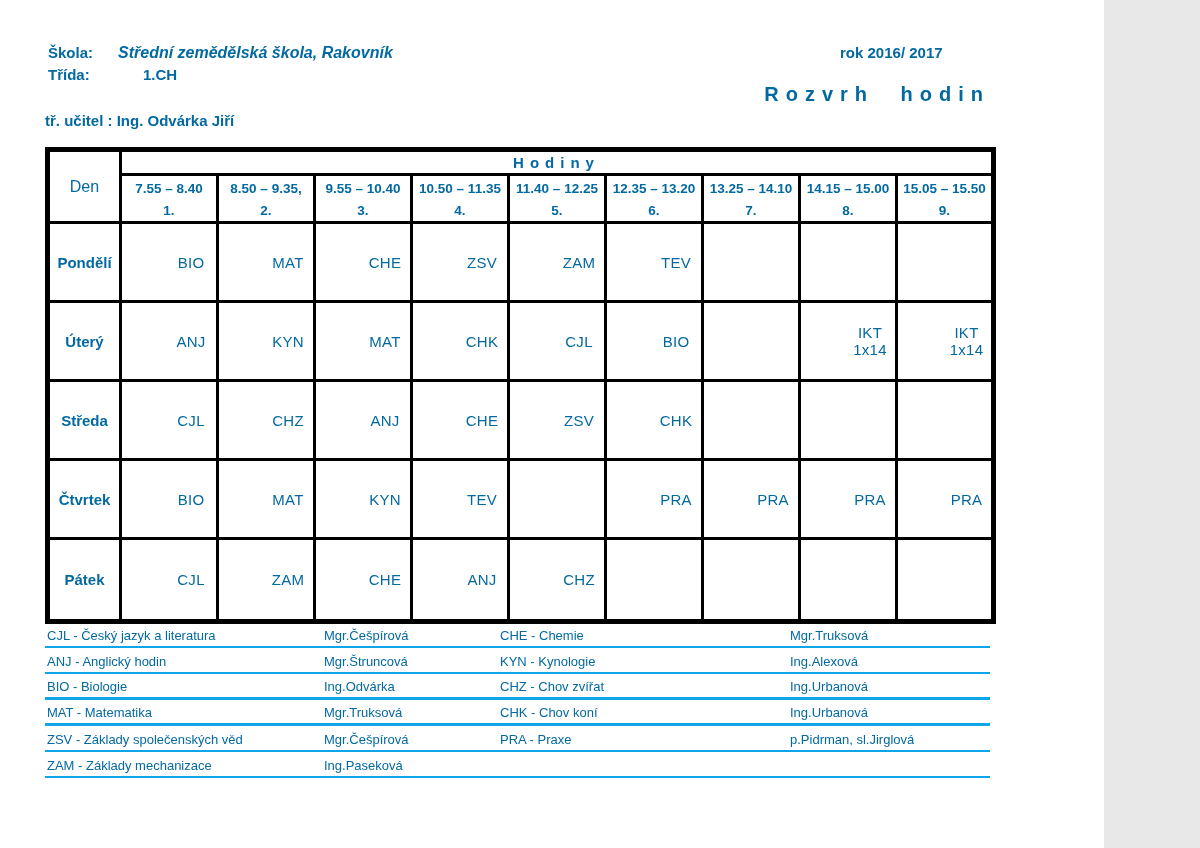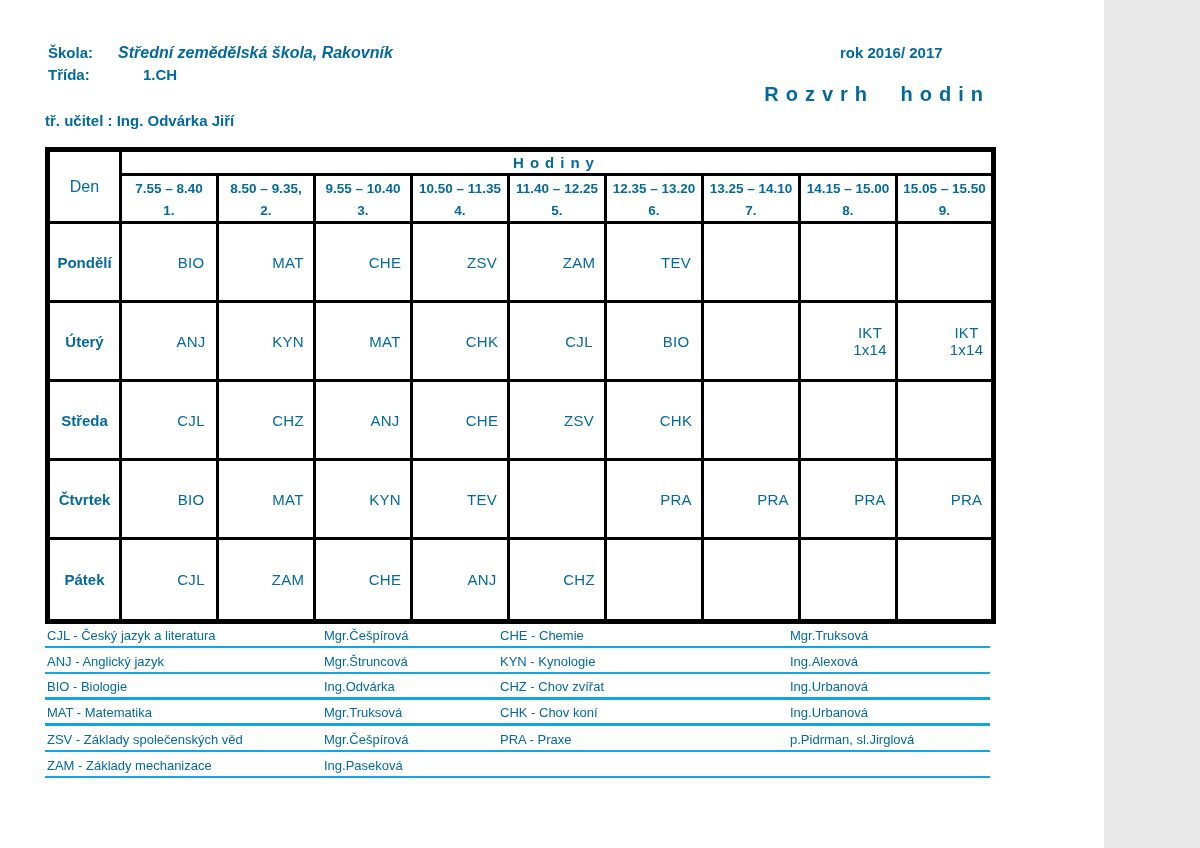--- a/index.html
+++ b/index.html
@@ -221,21 +221,21 @@
   </table>
 
   <div class="legend">
     <div class="lrow">
       <span class="l-abbr">CJL - Český jazyk a literatura</span>
       <span class="l-t1">Mgr.Češpírová</span>
       <span class="l-abbr2">CHE - Chemie</span>
       <span class="l-t2">Mgr.Truksová</span>
     </div>
     <div class="lrow">
-      <span class="l-abbr">ANJ - Anglický jazyk</span>
+      <span class="l-abbr">ANJ - Anglický hodin</span>
       <span class="l-t1">Mgr.Štruncová</span>
       <span class="l-abbr2">KYN - Kynologie</span>
       <span class="l-t2">Ing.Alexová</span>
     </div>
     <div class="lrow thick">
       <span class="l-abbr">BIO - Biologie</span>
       <span class="l-t1">Ing.Odvárka</span>
       <span class="l-abbr2">CHZ - Chov zvířat</span>
       <span class="l-t2">Ing.Urbanová</span>
     </div>

